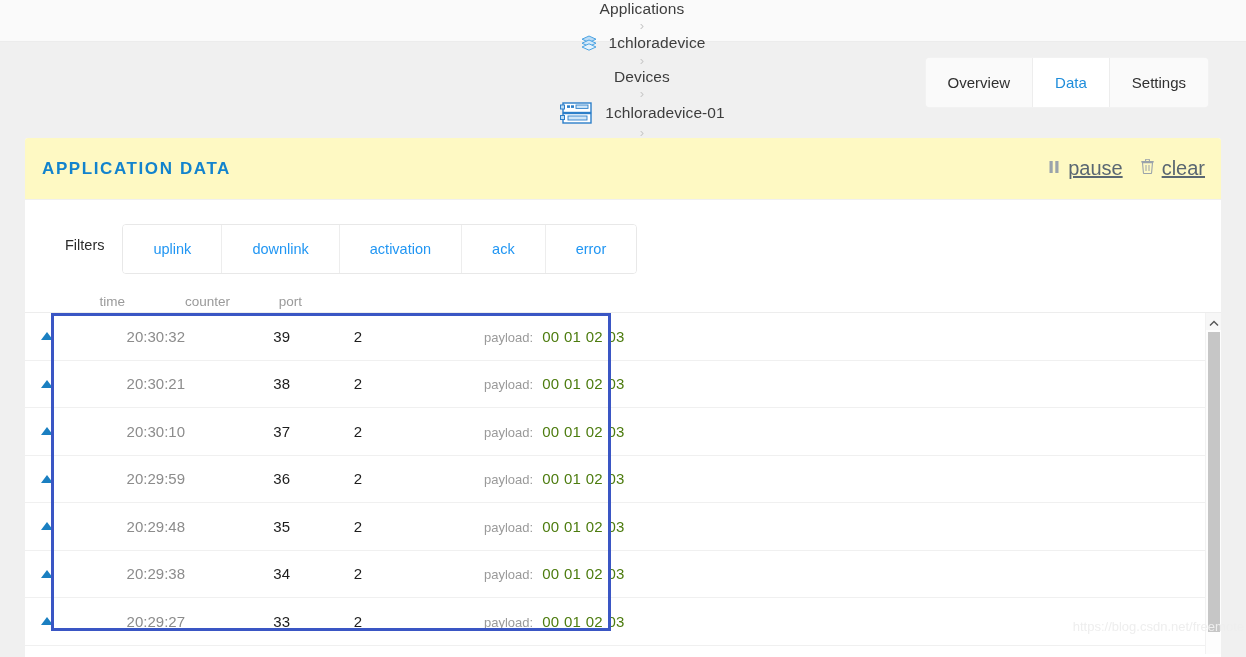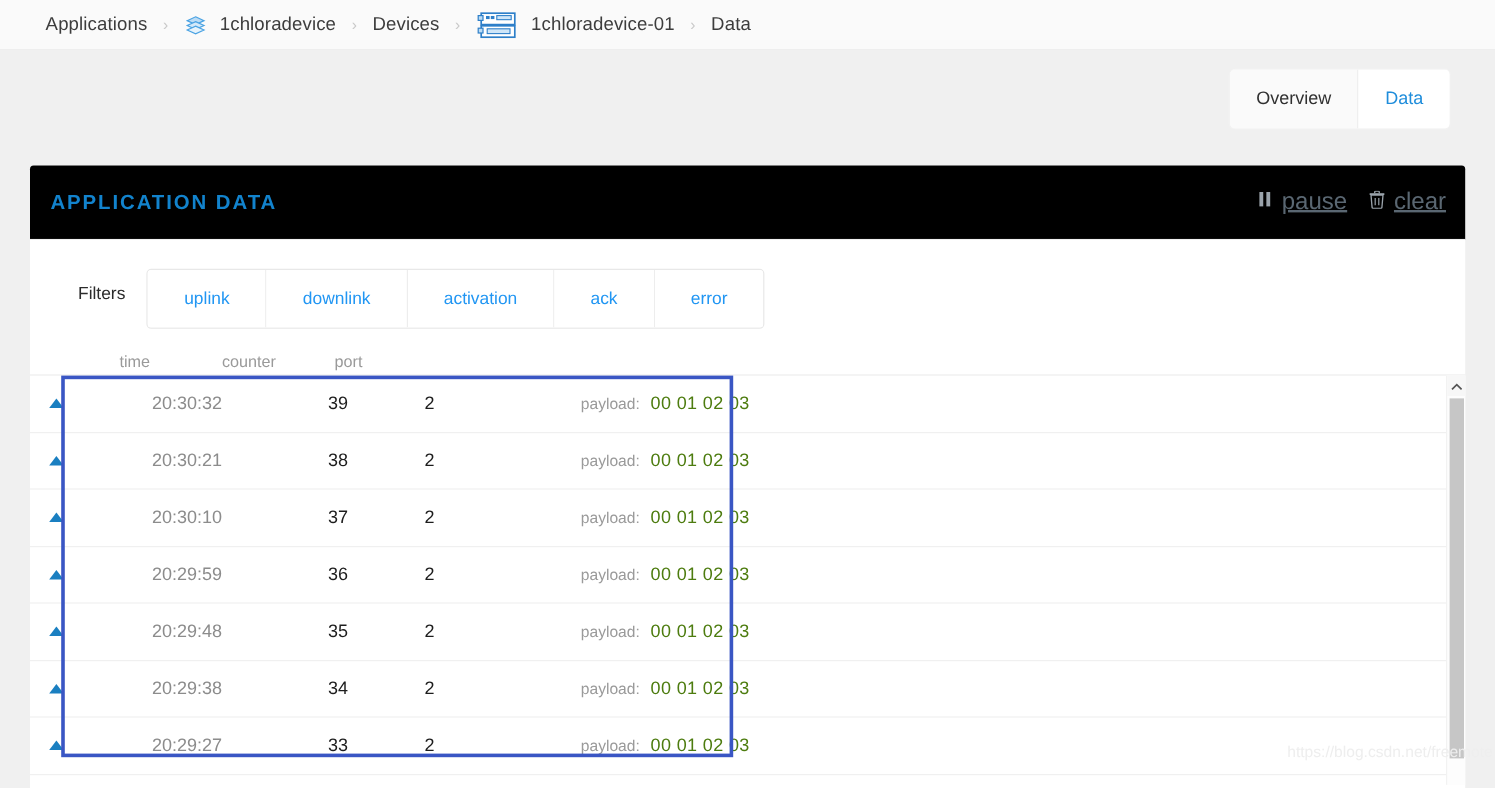--- a/index.html
+++ b/index.html
@@ -14,20 +14,21 @@
   body { position: relative; }
 
   
   .breadcrumb-bar {
     height: 42px;
     background: #fafafa;
     display: flex;
     align-items: center;
     padding-left: 38px;
     border-bottom: 1px solid #ececec;
+    flex-direction: column;
   }
   .crumb {
     font-size: 15.5px;
     color: #3d3d3d;
     white-space: nowrap;
     text-decoration: none;
     letter-spacing: .1px;
   }
   .crumb-sep {
     color: #c9c9c9;
@@ -77,21 +78,21 @@
     left: 25px;
     top: 138px;
     width: 1196px;
     min-height: 520px;
     background: #ffffff;
     border-radius: 3px;
     box-shadow: 0 0 0 1px #f0f0f0;
   }
   .panel-head {
     height: 62px;
-    background: #000000;
+    background: #fef9c3;
     border-bottom: 1px solid #f0f0f0;
     display: flex;
     align-items: center;
     justify-content: space-between;
     padding: 0 16px 0 17px;
     border-radius: 3px 3px 0 0;
   }
   .panel-title {
     font-size: 17px;
     font-weight: bold;
@@ -300,20 +301,21 @@
   <span class="crumb-sep">›</span>
 
   <span class="crumb-group">
     <span class="crumb">Data</span>
   </span>
 </div>
 
 <div class="tabs-wrap">
   <div class="tab">Overview</div>
   <div class="tab active">Data</div>
+  <div class="tab">Settings</div>
 </div>
 
 <div class="panel">
 
   <div class="panel-head">
     <div class="panel-title">APPLICATION DATA</div>
 
     <div class="panel-actions">
       <div class="action">
         <span>

